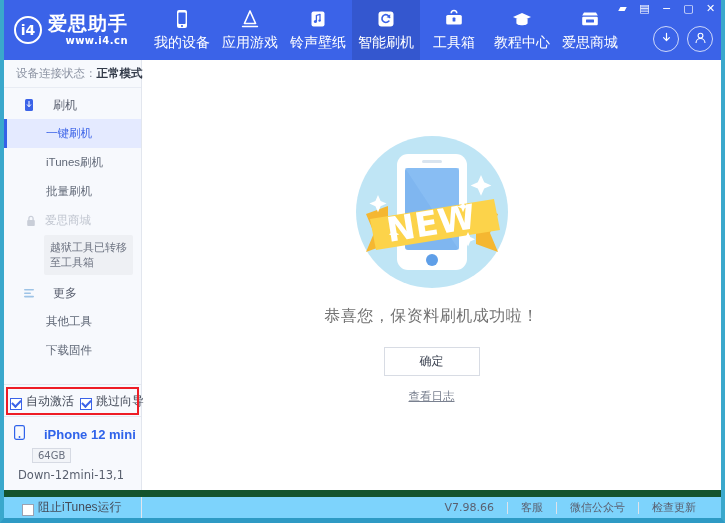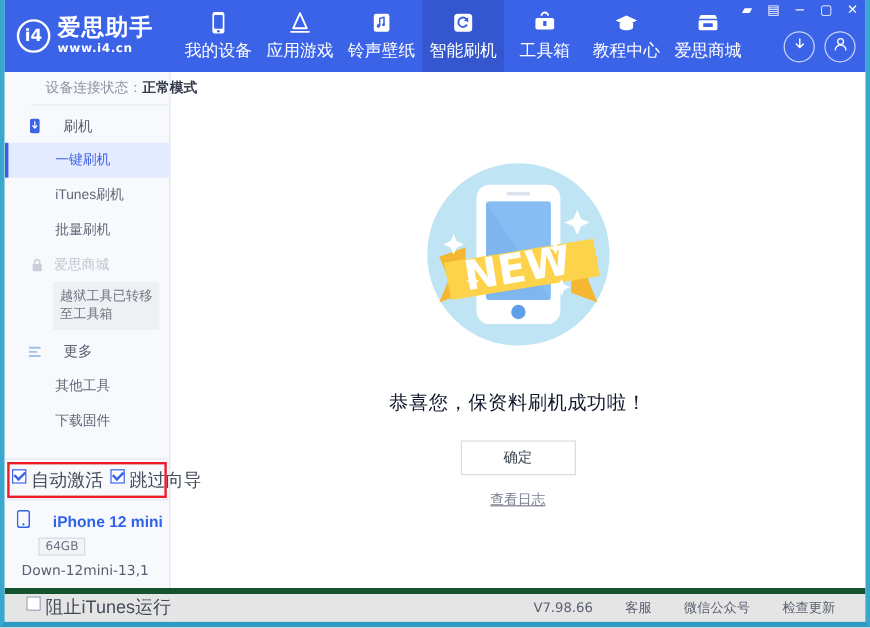--- a/index.html
+++ b/index.html
@@ -27,20 +27,21 @@
     display: flex;
     align-items: stretch;
     flex: none;
   }
   .logo-block {
     width: 138px;
     display: flex;
     align-items: center;
     padding-left: 10px;
     gap: 6px;
+    text-align: right;
   }
   .logo-mark {
     width: 28px; height: 28px;
     border: 2px solid #ffffff;
     border-radius: 50%;
     color: #fff;
     font-size: 14px;
     font-weight: bold;
     display: flex; align-items: center; justify-content: center;
     font-family: "DejaVu Sans", sans-serif;
@@ -111,21 +112,20 @@
   }
   .conn-status {
     height: 28px;
     display: flex; align-items: center;
     padding-left: 12px;
     font-size: 11.5px;
     color: #8c93a3;
     border-bottom: 1px solid #e8ecf4;
     background: #f7f9fd;
     white-space: nowrap;
-    margin-left: 22px;
   }
   .conn-status b { color: #333b4a; font-weight: bold; }
   .nav-scroll { flex: 1; overflow: hidden; padding-top: 3px; }
   .group-head {
     height: 28px;
     display: flex; align-items: center;
     padding-left: 18px; gap: 17px;
     font-size: 12px; color: #5a6070;
   }
   .g-ico { width: 14px; height: 14px; flex: none; }
@@ -163,22 +163,22 @@
     display: flex; align-items: center; gap: 6px;
     position: relative;
   }
   .redbox {
     position: absolute;
     left: 2px; top: 2px; right: 2px; bottom: 1px;
     border: 2px solid #ee1c25;
     pointer-events: none;
   }
   .cbx {
-    display: flex; align-items: flex-start; gap: 4px;
-    font-size: 15px; color: #444b59; cursor: pointer;
+    display: flex; align-items: flex-end; gap: 4px;
+    font-size: 12px; color: #444b59; cursor: pointer;
     white-space: nowrap;
   }
   .box {
     width: 12px; height: 12px;
     border: 1px solid #9aa2b2;
     background: #fff;
     display: flex; align-items: center; justify-content: center;
     flex: none;
   }
   .box.checked { border-color: #3b63e8; }
@@ -218,23 +218,23 @@
     flex: 1;
     display: flex; flex-direction: column;
     align-items: center;
     background: #ffffff;
     min-width: 0;
     padding-top: 62px;
   }
   .hero { width: 180px; height: 180px; position: relative; }
   .hero svg { display: block; }
   .msg {
-    margin-top: 24px;
+    margin-top: 4px;
     font-size: 16px;
-    color: #0f172a;
+    color: #737373;
     letter-spacing: .5px;
   }
   .ok-btn {
     margin-top: 20px;
     width: 96px; height: 29px;
     background: #ffffff;
     border: 1px solid #d8dce4;
     font-size: 12px;
     color: #3e4553;
     cursor: pointer;
@@ -244,23 +244,23 @@
     margin-top: 13px;
     font-size: 11.5px;
     color: #7a8190;
     text-decoration: underline;
     cursor: pointer;
   }
   
   .statusbar {
     height: 28px;
     flex: none;
-    border-top: 5px solid #14532d;
+    border-top: 7px solid #14532d;
     display: flex; align-items: center;
-    background: #e5e5e5;
+    background: #7dd3fc;
   }
   .sb-left {
     width: 138px;
     display: flex; align-items: center;
     padding-left: 18px;
     border-right: 1px solid #e2e6ee;
     height: 100%;
   }
   .sb-right {
     flex: 1;

